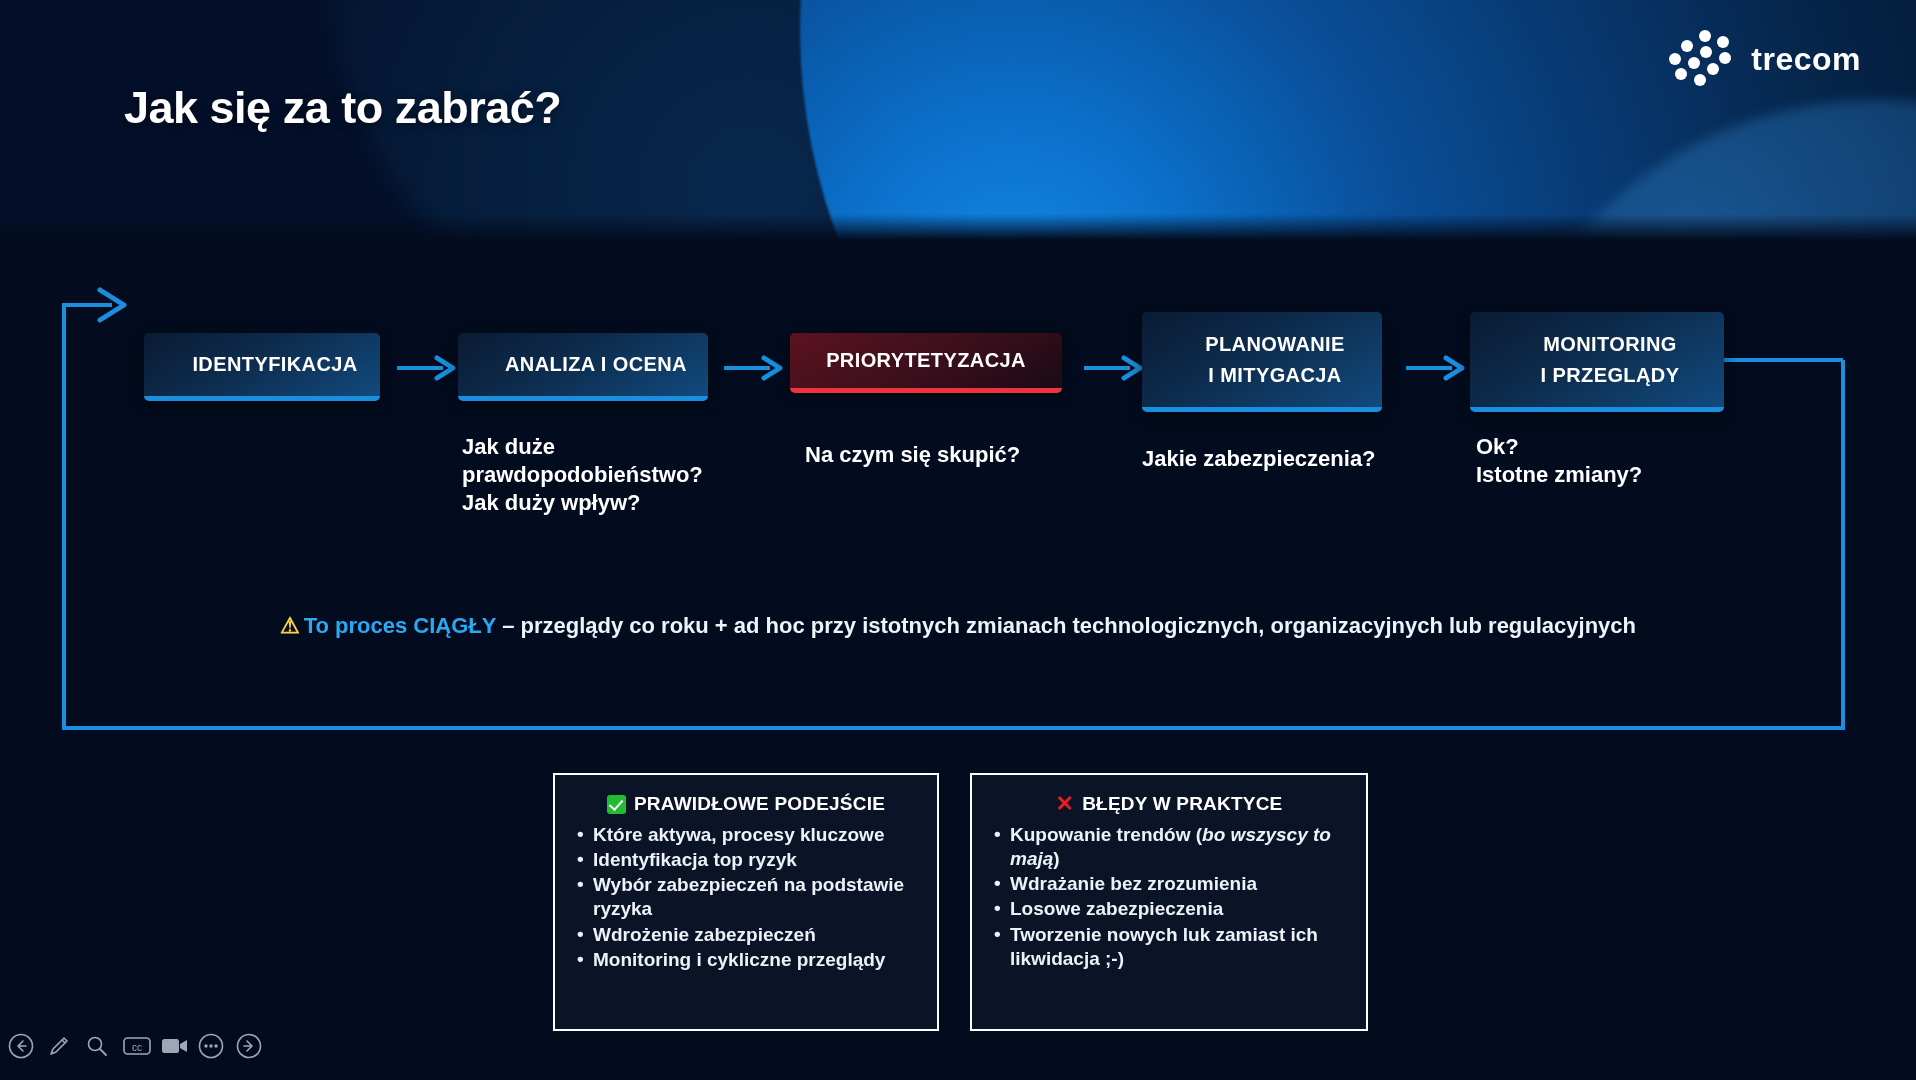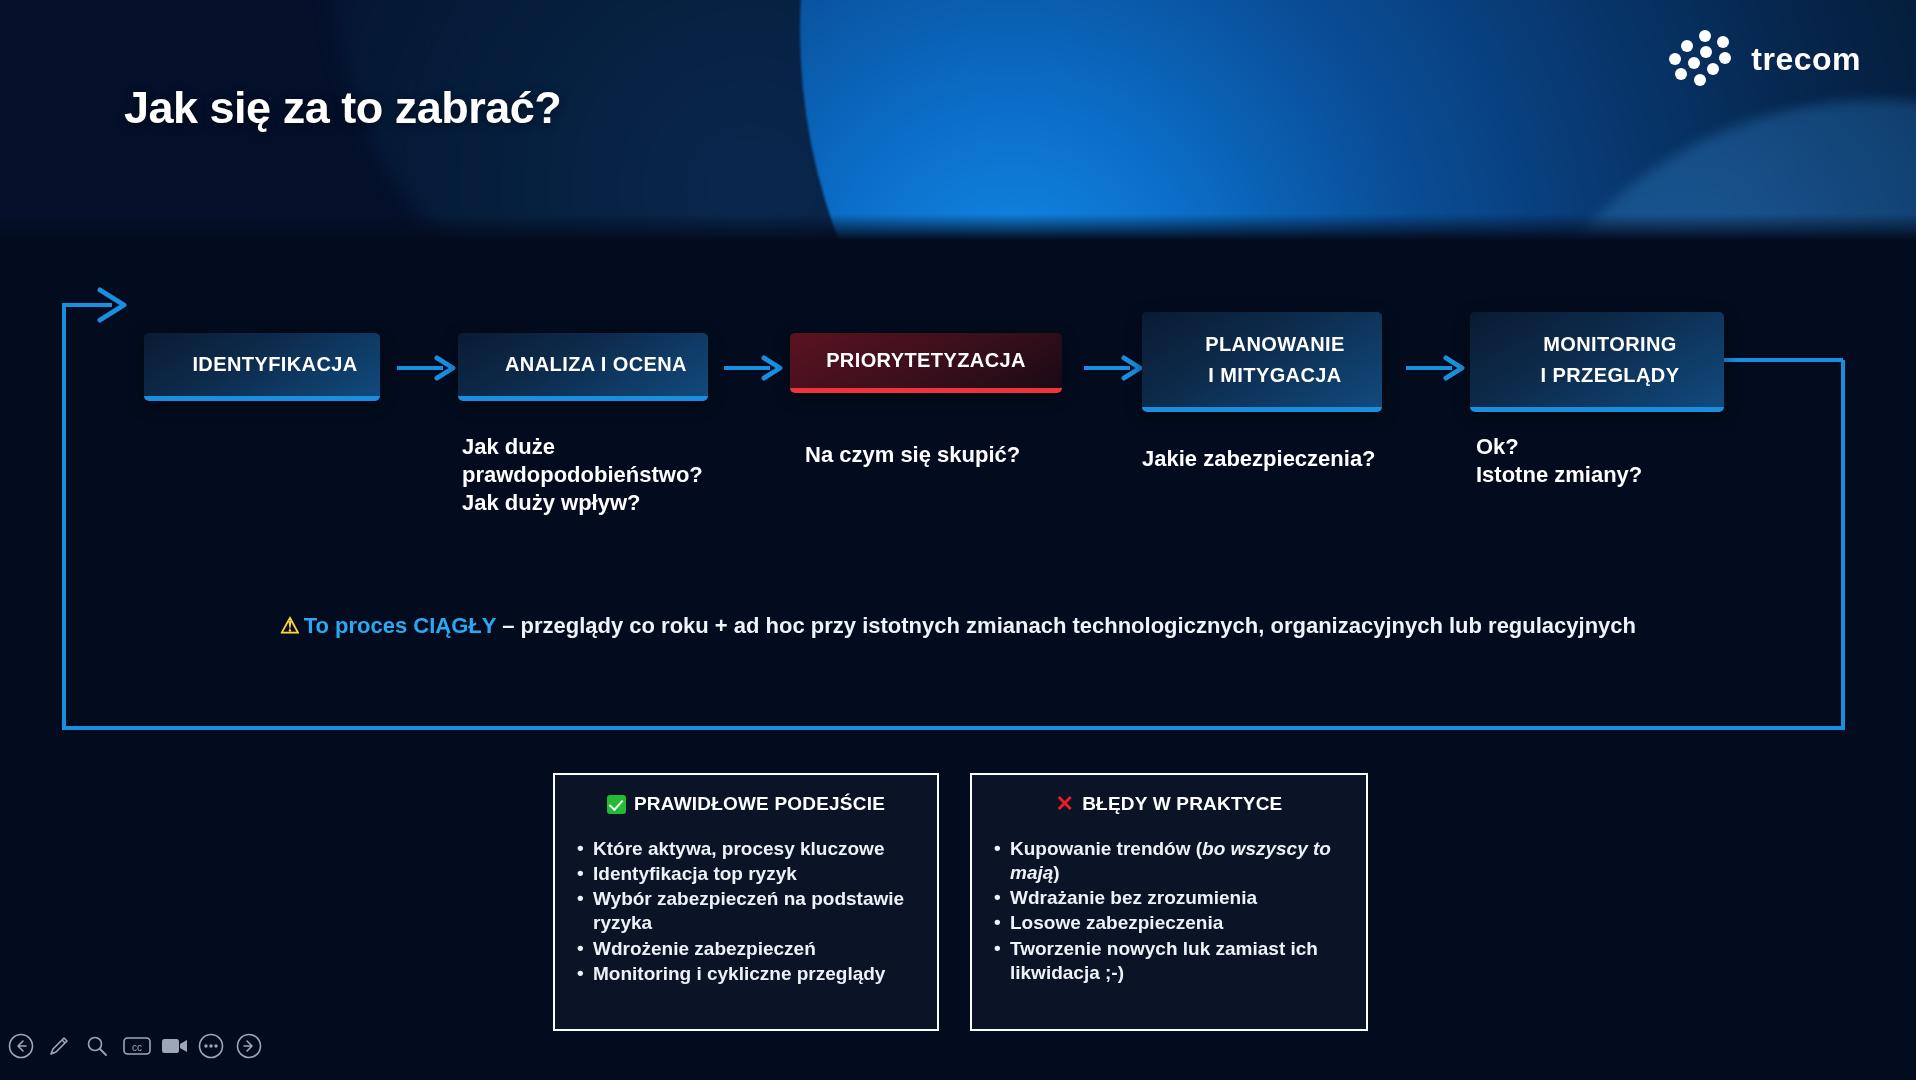--- a/index.html
+++ b/index.html
@@ -119,21 +119,21 @@
   
   .panel {
     position: absolute;
     background: #0a1426;
     border: 2px solid #ffffff;
     padding: 18px 20px 14px 20px;
   }
   .panel-title {
     font-size: 19px; font-weight: bold; color: #ffffff;
     text-align: center; letter-spacing: .2px;
-    margin-bottom: 22px;
+    margin-bottom: 8px;
     display: flex; align-items: center; justify-content: center; gap: 8px;
   }
   .tick { display:inline-block; width: 19px; height: 19px; background:#22bb33; border-radius:3px; position:relative; }
   .tick::after {
     content:""; position:absolute; left:5px; top:2px; width:6px; height:11px;
     border:solid #ffffff; border-width:0 2.6px 2.6px 0; transform: rotate(42deg);
   }
   .cross { color:#ec1c24; font-size: 22px; font-weight: bold; line-height: 1; }
   .panel ul { list-style: none; }
   .panel li {

